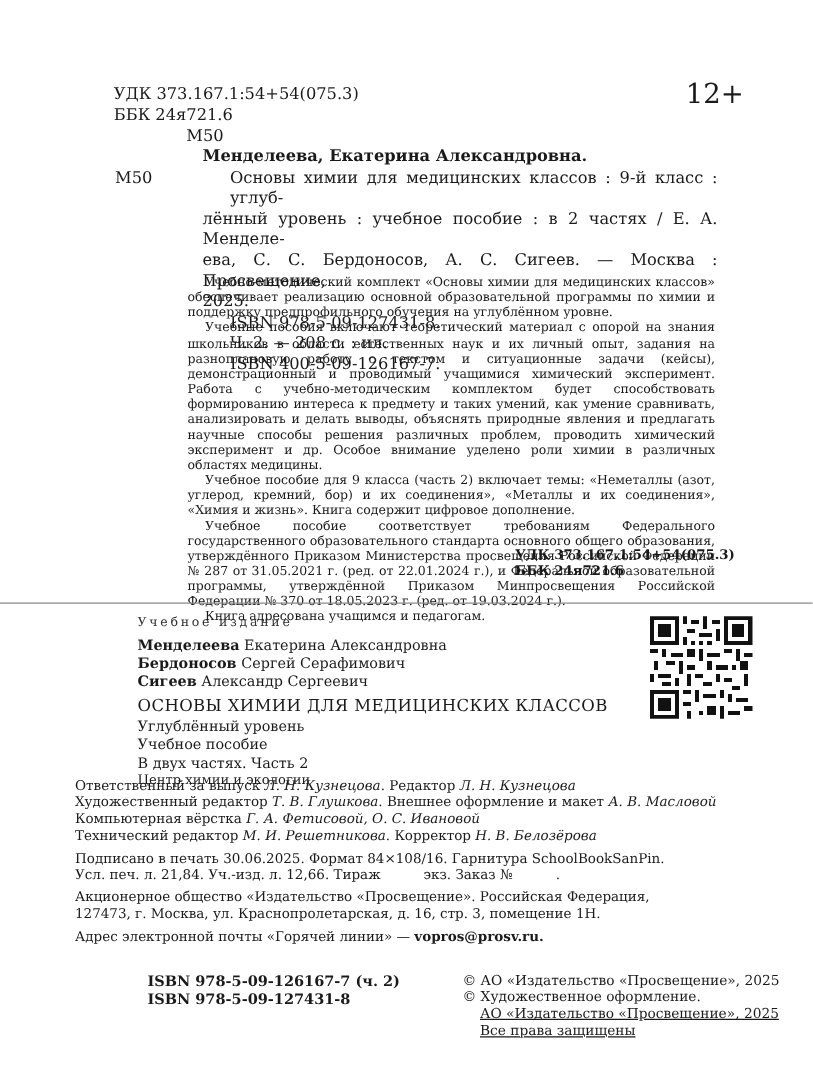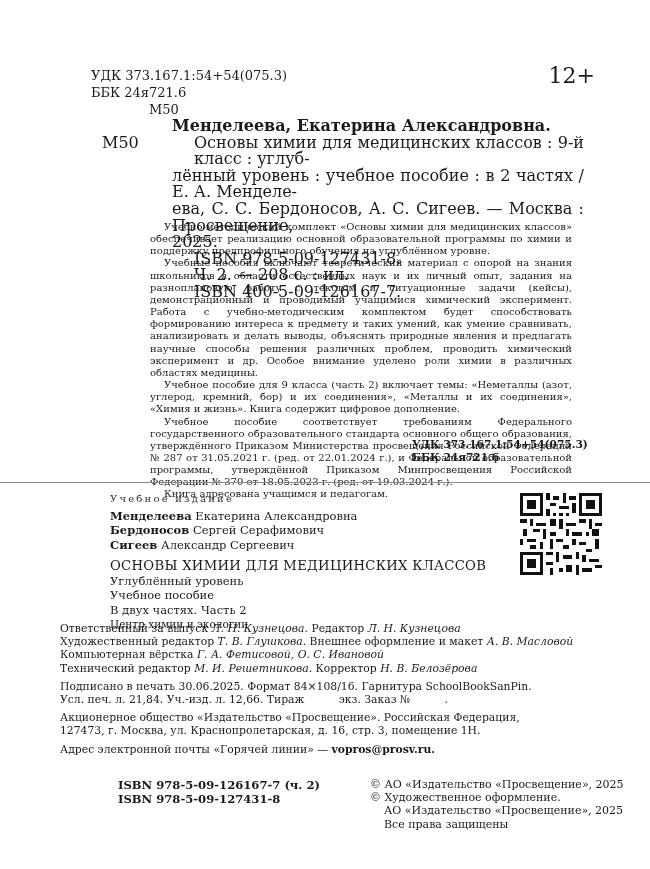--- a/index.html
+++ b/index.html
@@ -2,21 +2,21 @@
 <html><head>
 <meta charset="utf-8">
 <style>
   html, body { margin: 0; padding: 0; background: #ffffff; }
   body { width: 650px; height: 869px; position: relative; overflow: hidden; color: #1a1a1a; font-family: "DejaVu Serif", "Liberation Serif", serif; }
   .abs { position: absolute; }
   .top-codes { left: 91px; top: 67px; font-size: 13px; line-height: 17px; }
   .top-codes div { white-space: nowrap; }
   .m50-top { padding-left: 58px; }
   .age { right: 55px; top: 63px; font-size: 22px; }
-  .cat { left: 172px; top: 118px; width: 412px; font-size: 16px; line-height: 16.6px; }
+  .cat { left: 162px; top: 118px; width: 412px; font-size: 13px; line-height: 16.6px; }
   .cat .author { font-weight: bold; }
   .cat .line { text-align: justify; }
   .cat .m50-left { position: absolute; left: -70px; top: 16.6px; }
   .cat .indent { padding-left: 22px; }
   .ann { left: 150px; top: 221px; width: 422px; font-size: 10px; line-height: 12.15px; text-align: justify; }
   .ann p { margin: 0; text-indent: 14px; }
   .codes-r { left: 412px; top: 438px; font-size: 10.6px; line-height: 12.5px; font-weight: bold; }
   .divider { left: 0; top: 482px; width: 650px; height: 1px; background: #8a8a8a; }
   .imprint { left: 110px; top: 492px; width: 400px; font-size: 11.5px; line-height: 14.5px; }
   .edition-label { letter-spacing: 2.2px; font-size: 10px; color: #333; margin-bottom: 2px; }
@@ -24,21 +24,21 @@
   .book-title { font-size: 13.2px; letter-spacing: 0.3px; margin-top: 7px; white-space: nowrap; }
   .meta-lines { font-size: 11.5px; line-height: 14.5px; }
   .center-block { left: 60px; top: 622px; width: 530px; text-align: left; font-size: 10.8px; line-height: 13.2px; }
   .center-block i { font-style: italic; }
   .print-block { margin-top: 5px; }
   .pub-block { margin-top: 5px; }
   .email-block { margin-top: 5px; }
   .qr { left: 520px; top: 493px; width: 82px; height: 82px; }
   .isbn-bottom { left: 118px; top: 778px; font-size: 11.6px; line-height: 14px; font-weight: bold; }
   .copyright { left: 370px; top: 778px; font-size: 11px; line-height: 13.2px; }
-  .copyright .indent { padding-left: 14px; }
+  .copyright .indent { padding-left: 14px; text-decoration: underline; }
 </style>
 </head>
 <body>
 
 <div class="abs top-codes">
   <div>УДК 373.167.1:54+54(075.3)</div>
   <div>ББК 24я721.6</div>
   <div class="m50-top">М50</div>
 </div>
 

